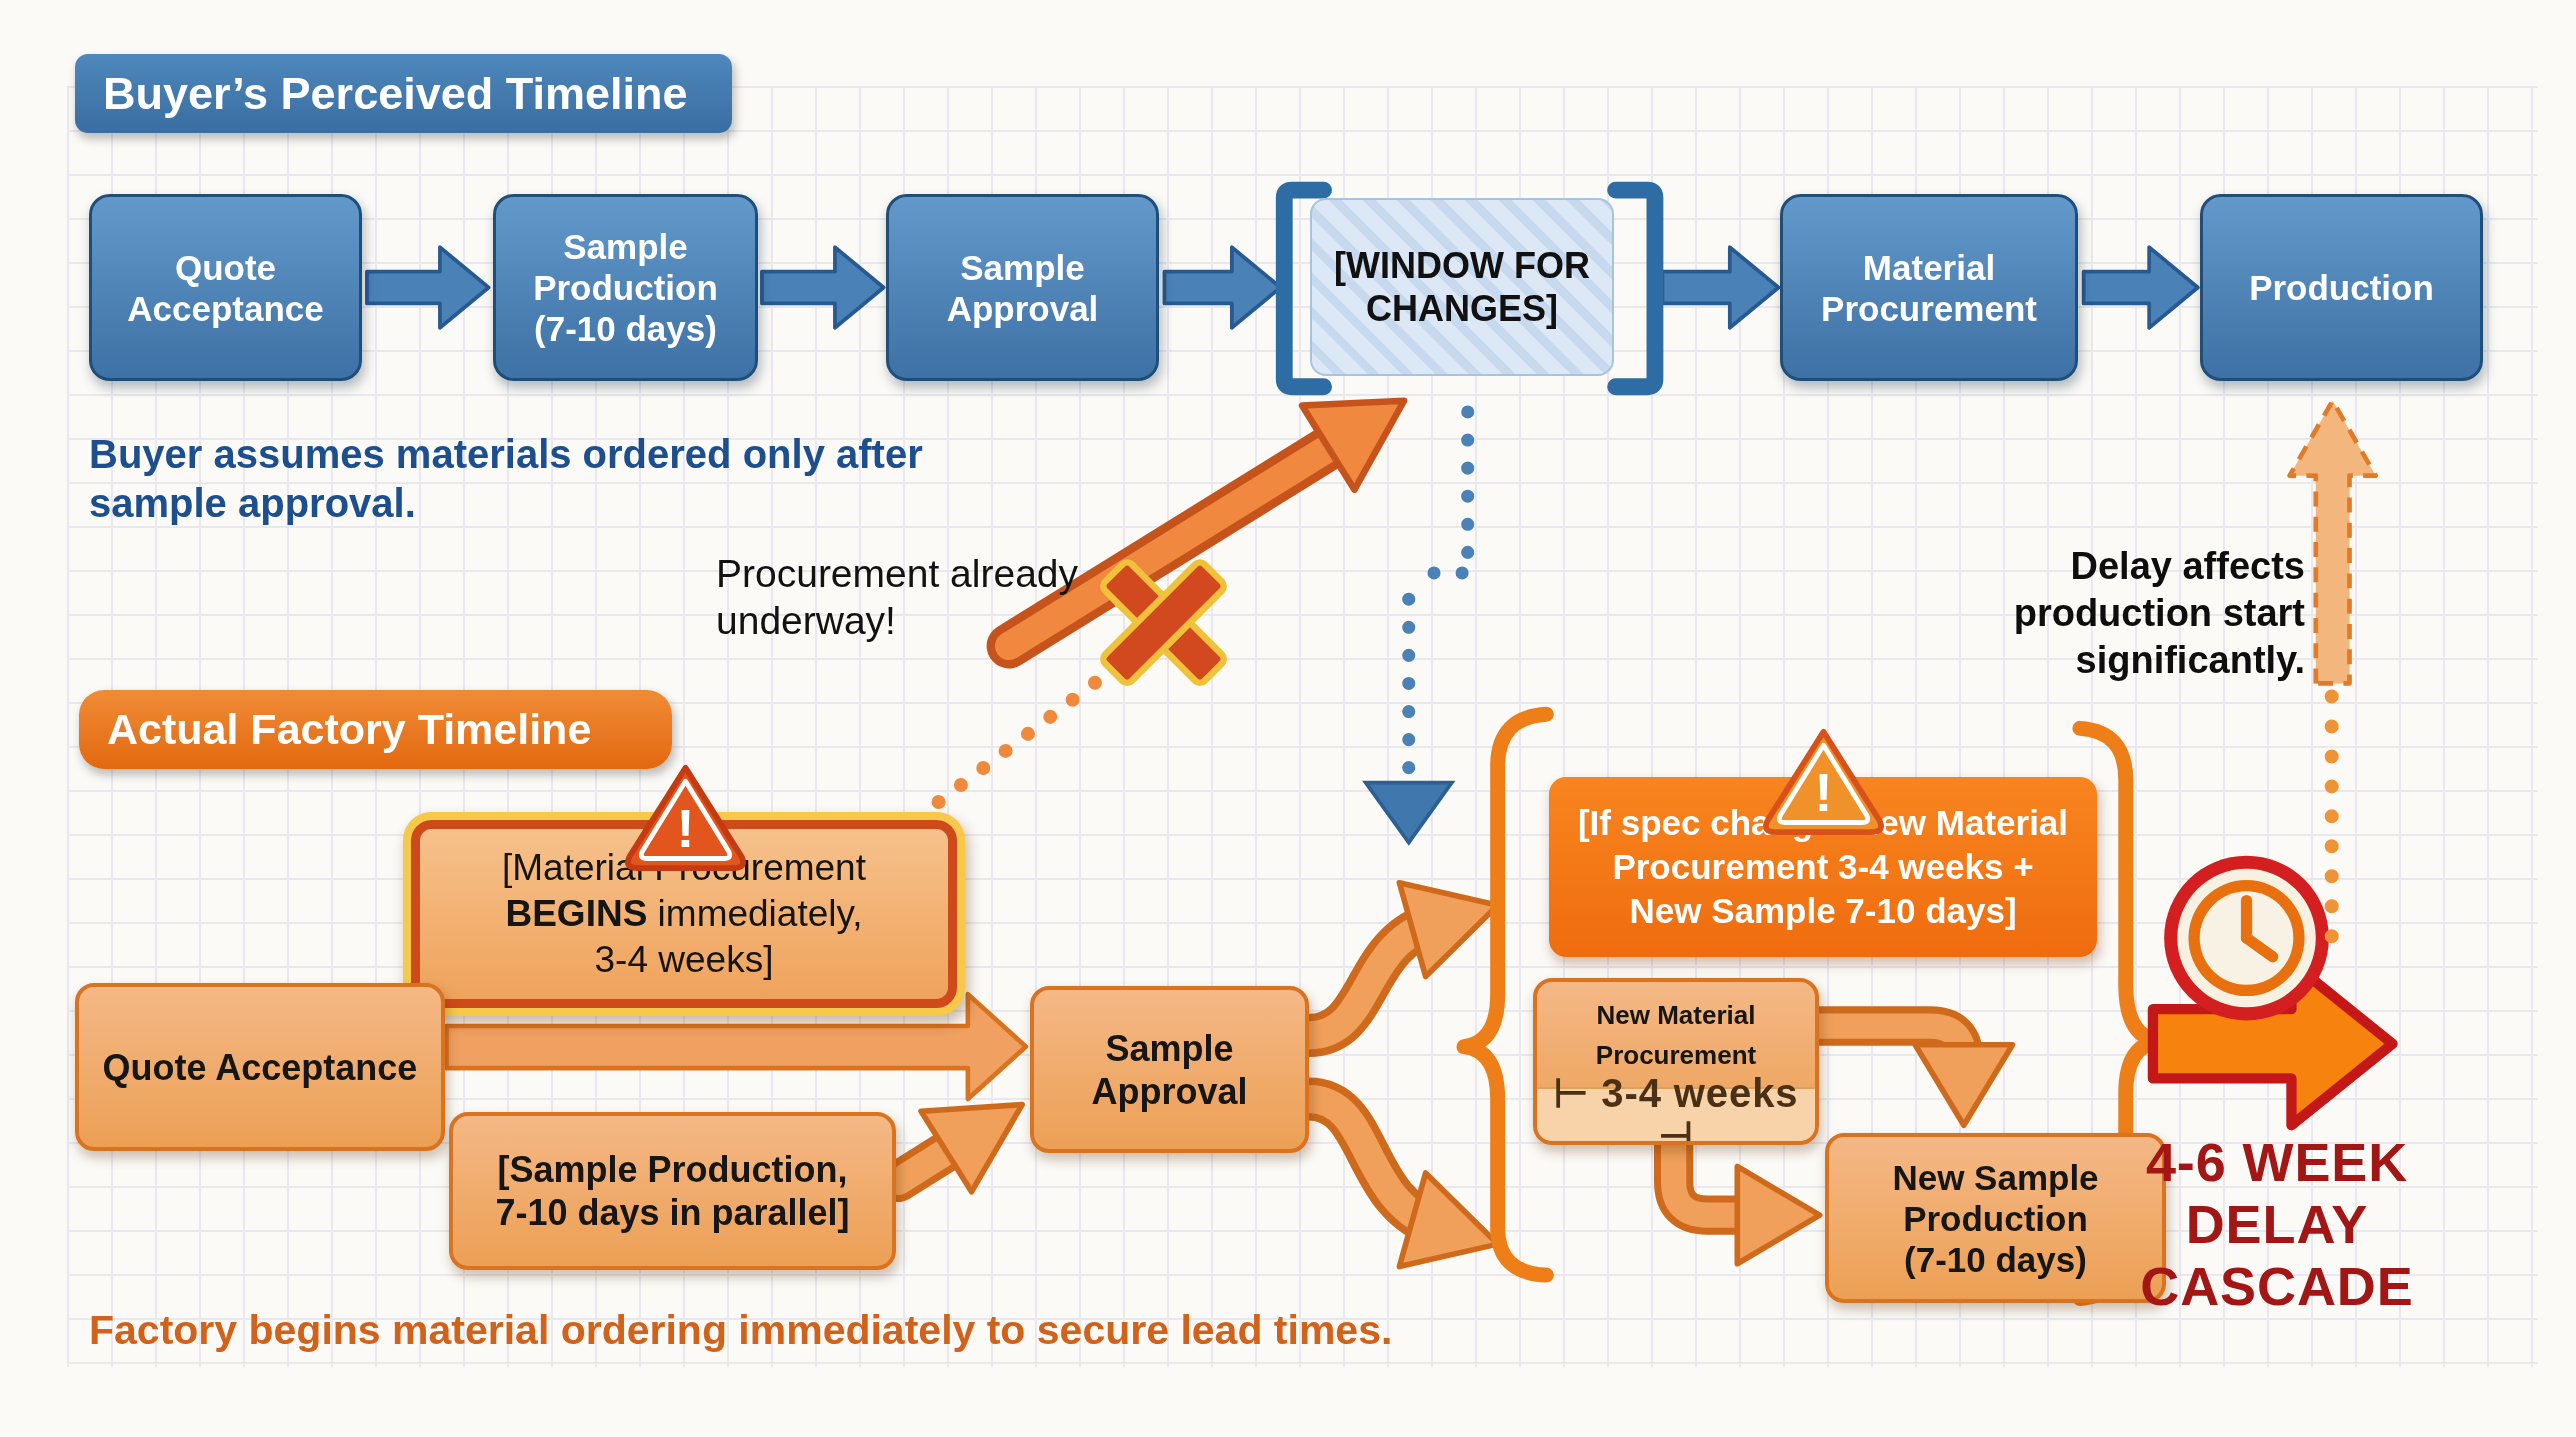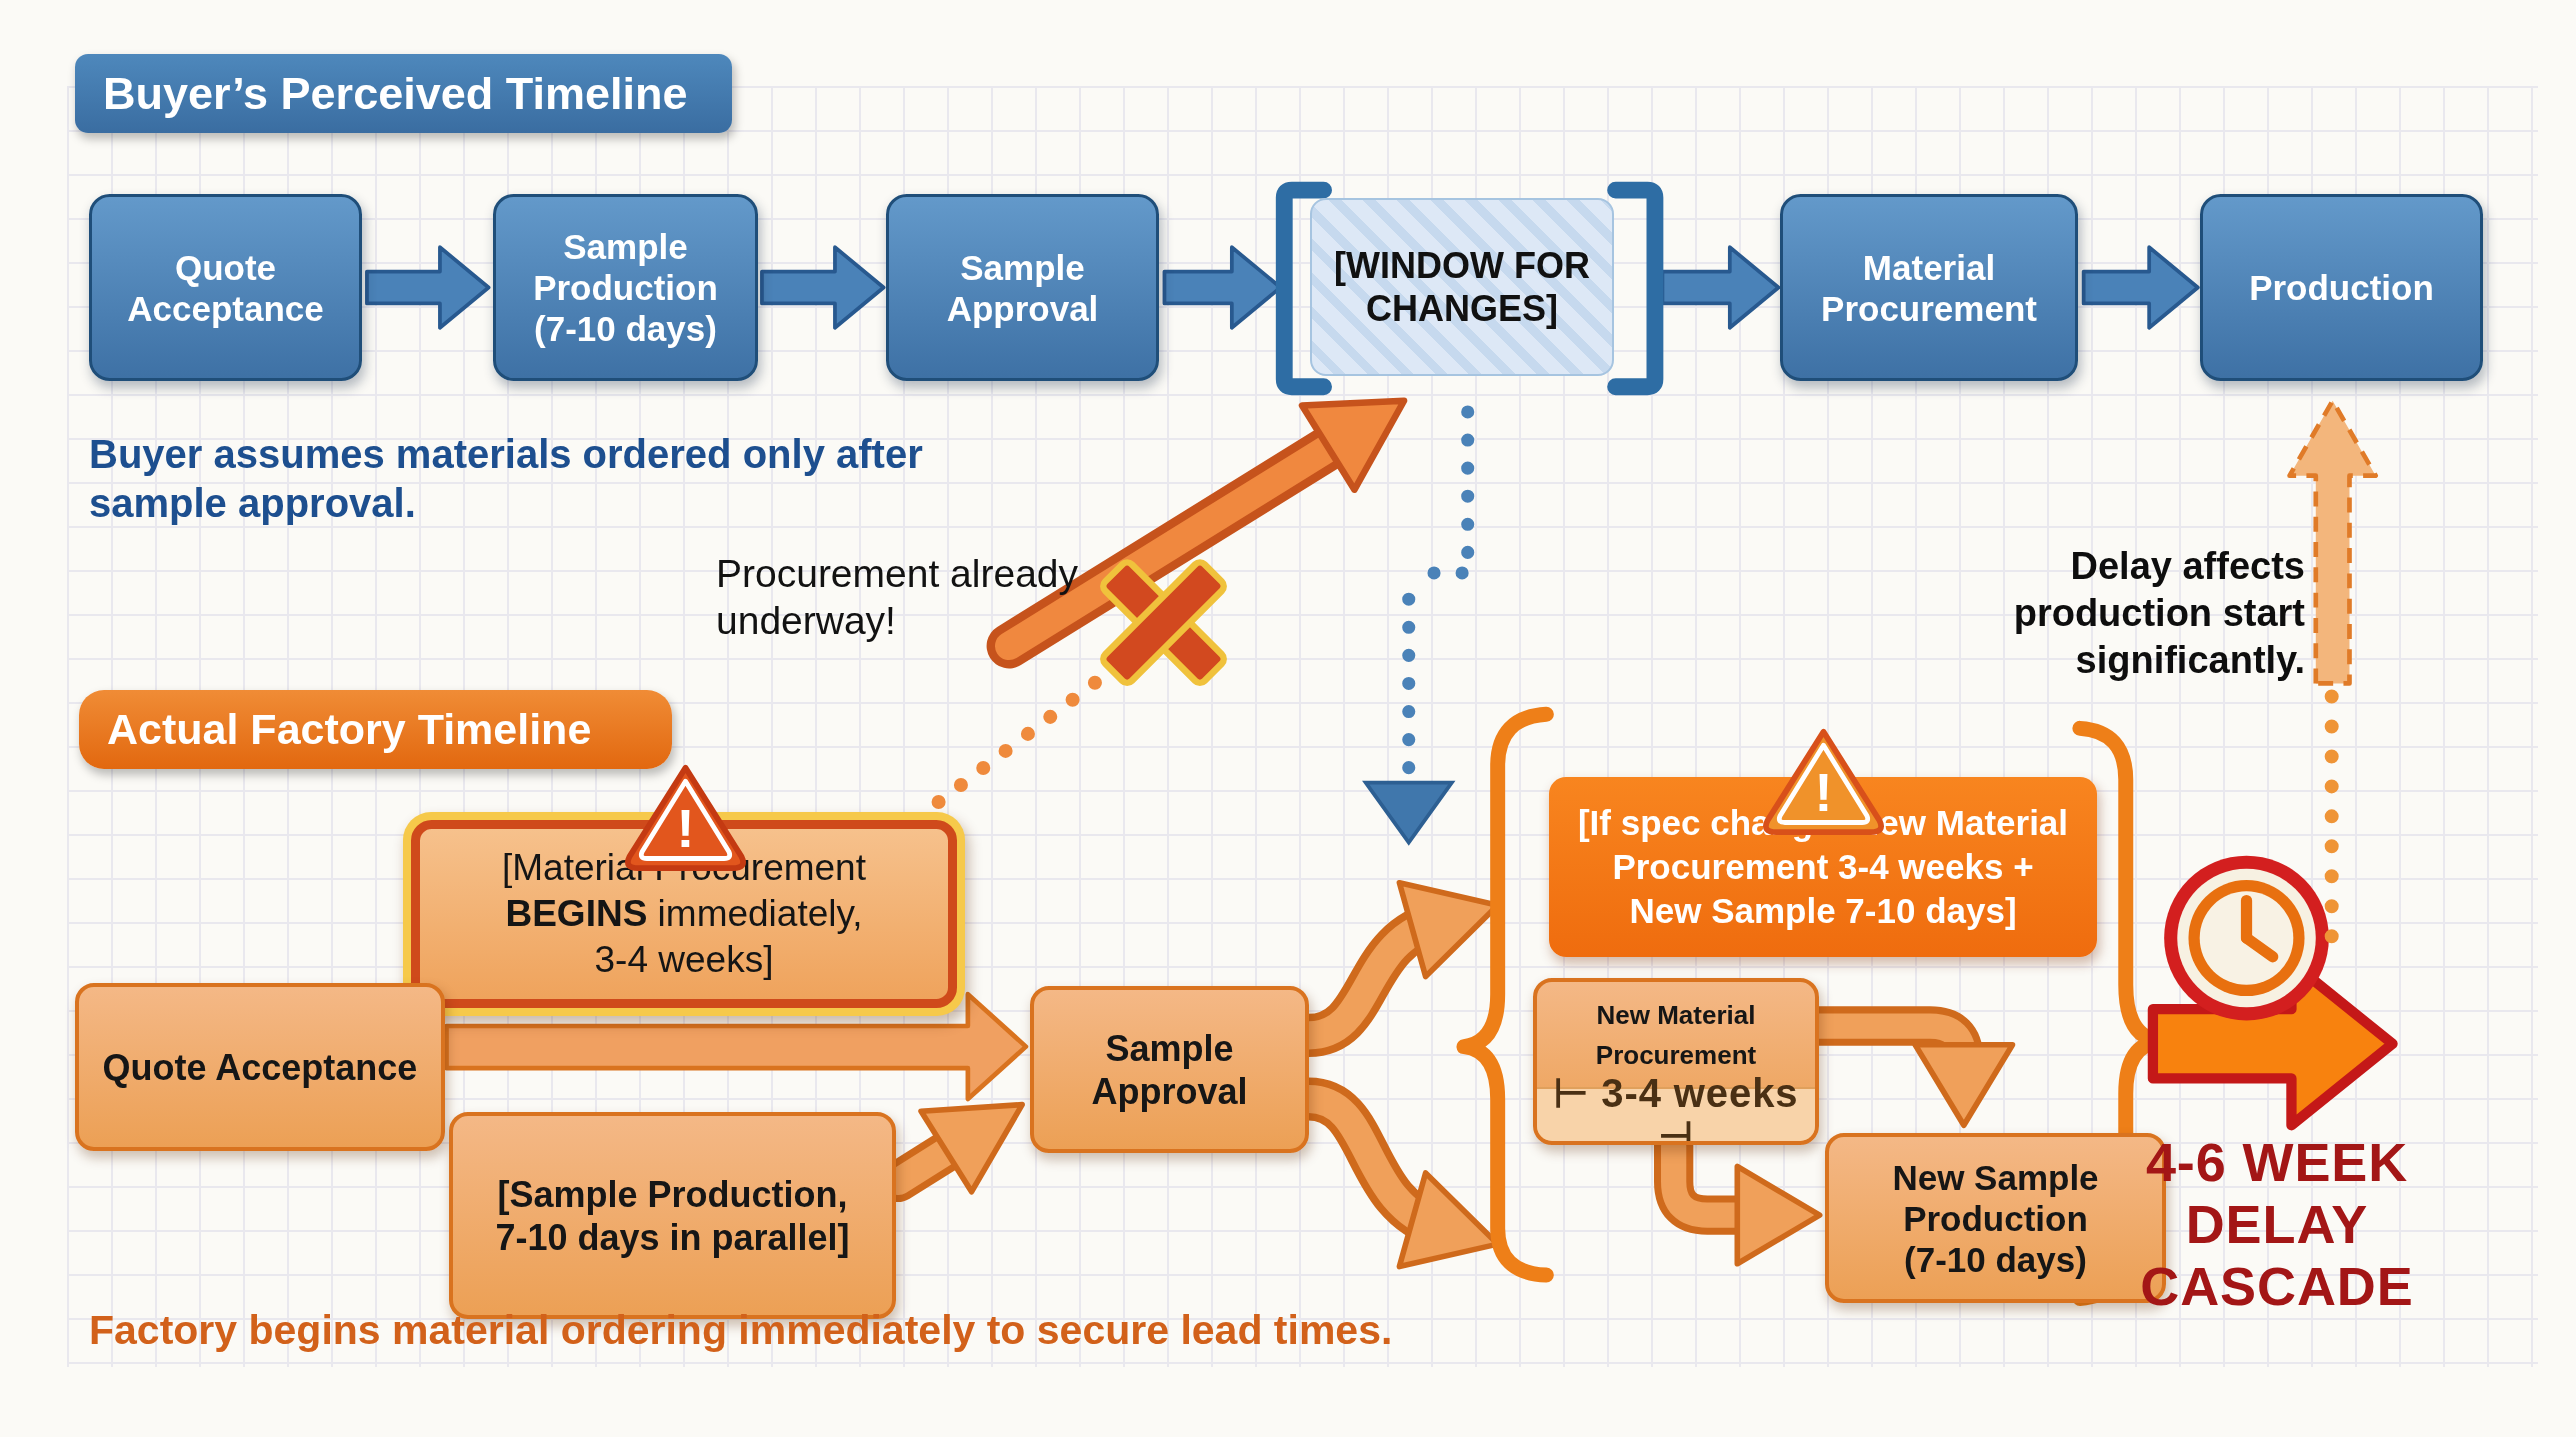--- a/index.html
+++ b/index.html
@@ -192,21 +192,21 @@
 </div>
 
 <svg class="abs" style="left:620px;top:762px;" width="131" height="110" viewBox="0 0 132 114">
   <path d="M66,6 L124,98 Q130,110 115,110 L17,110 Q2,110 8,98 Z" fill="#e2561d" stroke="#c43a12" stroke-width="6" stroke-linejoin="round"></path>
   <path d="M66,20 L111,93 Q114,100 106,100 L26,100 Q18,100 21,93 Z" fill="none" stroke="#fff" stroke-width="5" stroke-linejoin="round"></path>
   <text x="66" y="88" text-anchor="middle" font-size="56" font-weight="bold" fill="#fff" font-family="Liberation Sans, sans-serif">!</text>
 </svg>
 
 <div class="abs obox" style="left:75px;top:983px;width:370px;height:168px;">Quote Acceptance</div>
 
-<div class="abs obox" style="left:449px;top:1112px;width:447px;height:207px;">
+<div class="abs obox" style="left:449px;top:1112px;width:447px;height:158px;">
   <span>[Sample Production,</span>
   <span>7-10 days in parallel]</span>
 </div>
 
 <div class="abs obox" style="left:1030px;top:986px;width:279px;height:167px;">Sample Approval</div>
 
 <div class="abs" id="factory-note" style="left:89px;top:1307px;">Factory begins material ordering immediately to secure lead times.</div>
 
 <div class="abs" id="ifspec" style="left:1549px;top:777px;width:548px;height:180px;">
   <span>[If spec change: New Material</span>

